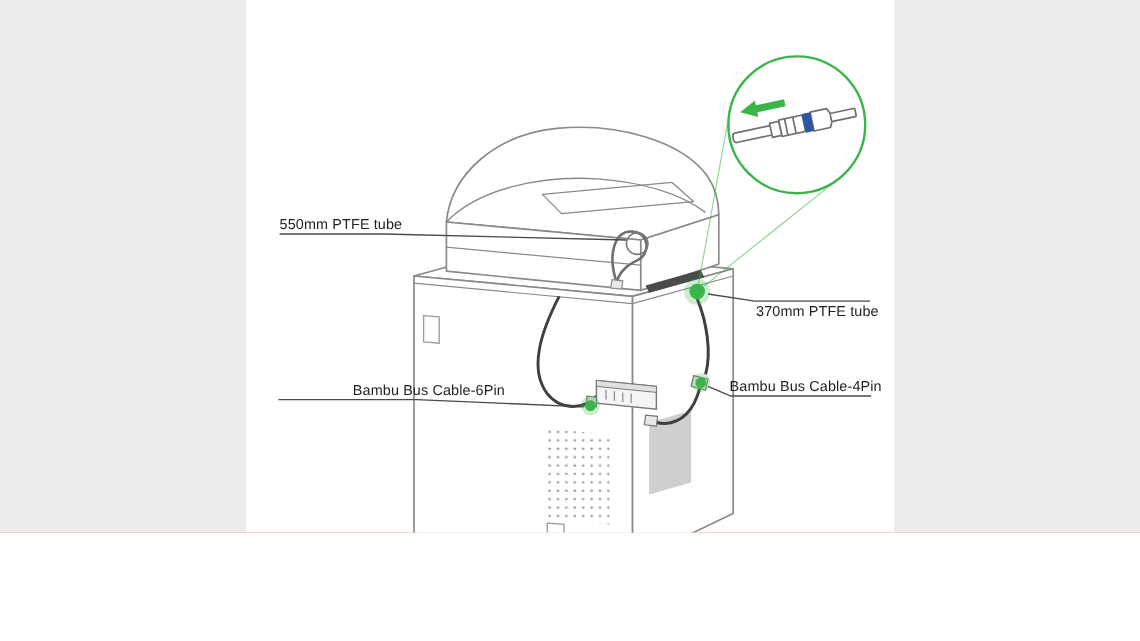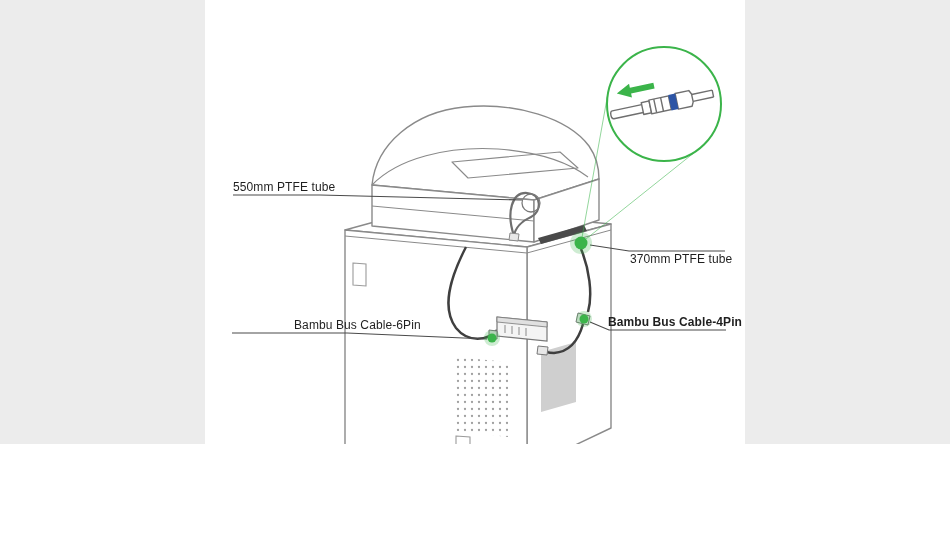--- a/index.html
+++ b/index.html
@@ -20,21 +20,21 @@
   .art {
     position:absolute; left:0; top:0; width:950px; height:534px;
   }
   .diagram-label {
     position:absolute; font-size:12px; line-height:14px; color:#1f1f1f;
     white-space:nowrap; letter-spacing:0.1px;
   }
   #label-550  { left:233px; top:180px; }
   #label-370  { left:630px; top:252px; }
   #label-6pin { left:248px; top:318px;margin-left:46px; }
-  #label-4pin { left:608px; top:315px;font-weight:bold; }
+  #label-4pin { left:608px; top:315px; }
 </style>
 </head>
 <body>
 
 <div class="stage">
 
   <div class="side-bar left"></div>
   <div class="side-bar right"></div>
   <div class="canvas"></div>
 

